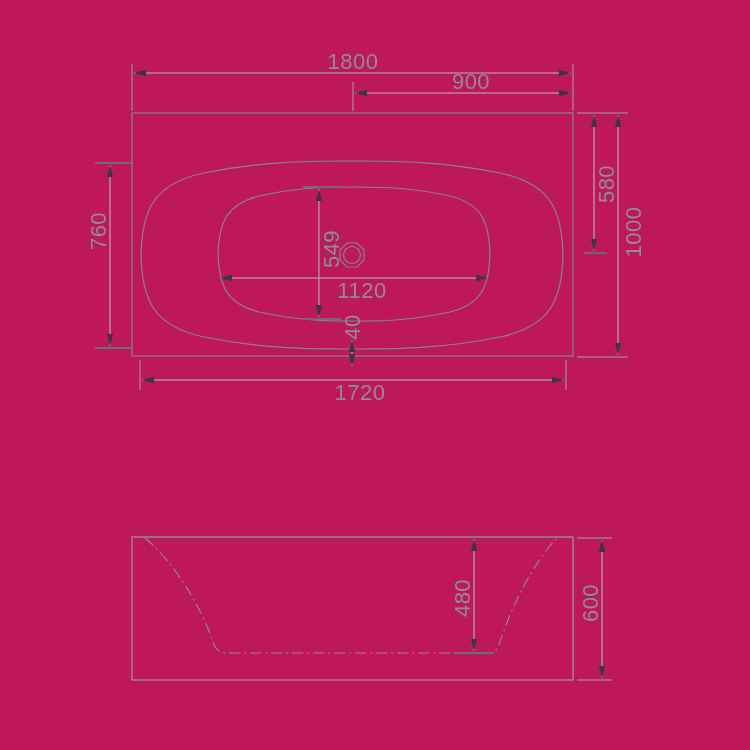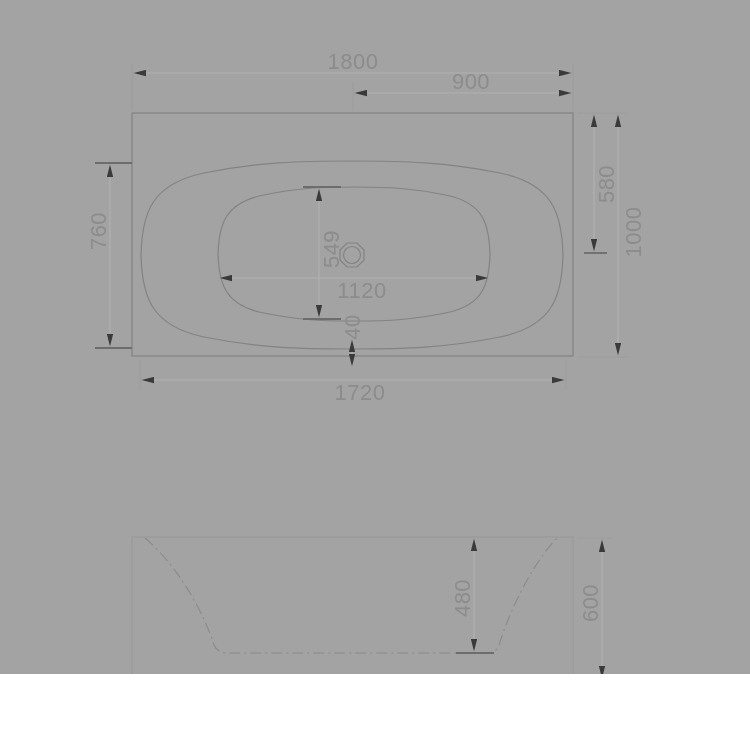--- a/index.html
+++ b/index.html
@@ -1,16 +1,16 @@
 <!DOCTYPE html>
 <html><head>
 <meta charset="utf-8">
 <style>
   html,body{margin:0;padding:0;background:#ffffff;}
-  .stage{position:relative;width:750px;height:674px;background:#a3a3a3;overflow:hidden;}
+  .stage{position:relative;width:750px;height:750px;background:#be185d;overflow:hidden;}
   svg{display:block;}
   .geo{fill:none;stroke:#838383;stroke-width:1.2;}
   .geo-light{fill:none;stroke:#9a9a9a;stroke-width:1.2;}
   .hidden-line{fill:none;stroke:#8a8a8a;stroke-width:1.1;stroke-dasharray:11 4 2 4;}
   .dim{stroke:#b2b2b2;stroke-width:1.1;fill:none;}
   .ext{stroke:#9c9c9c;stroke-width:1;fill:none;}
   .tick{stroke:#6d6d6d;stroke-width:1.8;fill:none;}
   .lbl{font-family:"Liberation Sans","DejaVu Sans",sans-serif;font-size:22px;fill:#8c8c8c;letter-spacing:0.5px;}
 </style>
 </head>

